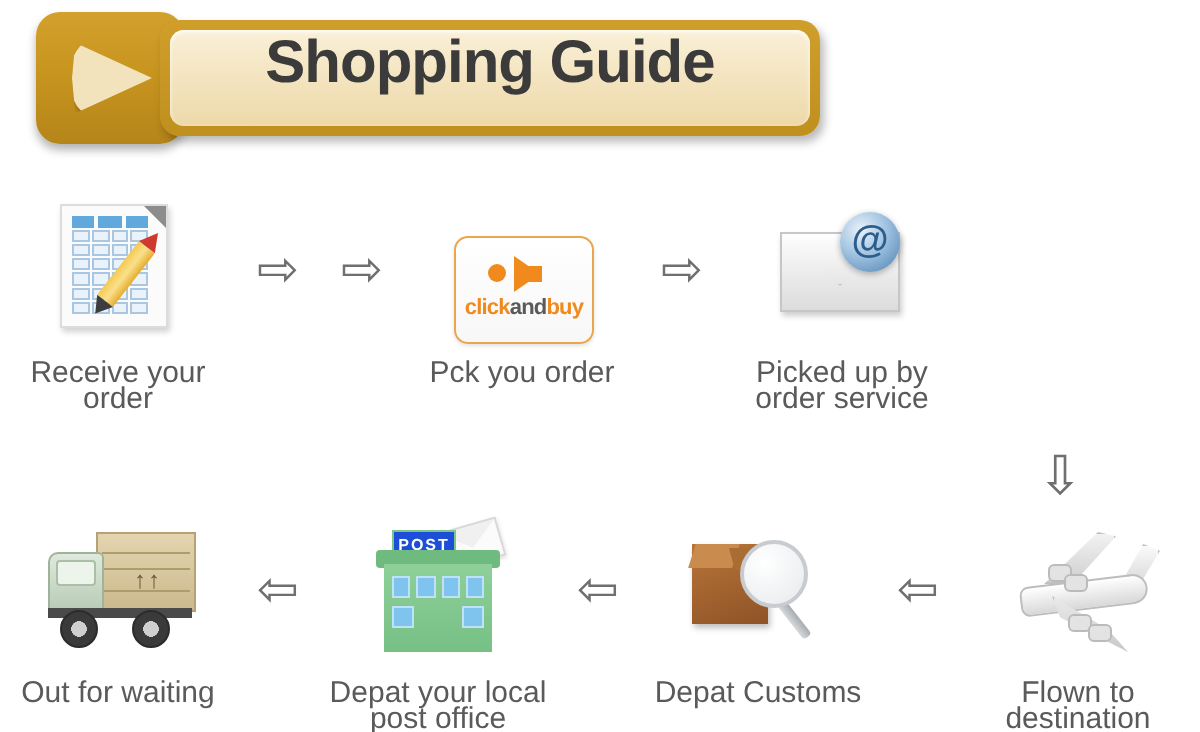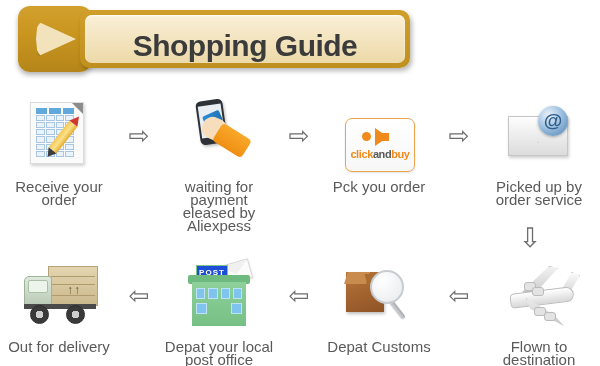--- a/index.html
+++ b/index.html
@@ -57,21 +57,21 @@
     box-shadow: 2px 3px 5px rgba(0,0,0,0.28);
     padding: 5px;
     box-sizing: border-box;
   }
   #banner-inner {
     width: 100%;
     height: 100%;
     border-radius: 7px;
     background: linear-gradient(180deg, #faf0d8 0%, #f3e3bd 55%, #edd9a9 100%);
     display: flex;
-    align-items: flex-end;
+    align-items: flex-start;
     justify-content: center;
     box-shadow: inset 0 1px 2px rgba(255,255,255,0.9);
   }
   #banner-title {
     font-size: 30px;
     font-weight: bold;
     color: #3b3b3b;
     letter-spacing: -0.5px;
     white-space: nowrap;
   }
@@ -484,35 +484,20 @@
       </div>
       <div class="art-pencil"></div>
     </div>
     <div class="step-label">Receive  your order</div>
   </div>
 
   <div class="connector">
     <span class="arrow-glyph">⇨</span>
   </div>
 
-  <div class="step">
-    <div class="step-art">
-      <div class="art-payment">
-        <div class="art-phone">
-          <div class="art-phone-screen">
-              <div class="art-card"></div>
-            </div>
-        </div>
-        <div class="art-hand"></div>
-        <div class="art-sleeve"></div>
-      </div>
-    </div>
-    <div class="step-label">waiting for payment
-eleased by Aliexpess</div>
-  </div>
 
   <div class="connector">
     <span class="arrow-glyph">⇨</span>
   </div>
 
   <div class="step">
     <div class="step-art">
       <div class="art-cab">
         <div class="art-cab-dot"></div>
         <div class="art-cab-arrow"></div>
@@ -556,21 +541,21 @@
           <div class="up-arrows">↑↑</div>
         </div>
         <div class="truck-cab">
             <div class="truck-cab-win"></div>
           </div>
         <div class="truck-base"></div>
         <div class="truck-wheel w1"></div>
         <div class="truck-wheel w2"></div>
       </div>
     </div>
-    <div class="step-label">Out for delivery</div>
+    <div class="step-label">Out for waiting</div>
   </div>
 
   <div class="connector">
     <span class="arrow-glyph">⇦</span>
   </div>
 
   <div class="step">
     <div class="step-art">
       <div class="art-post">
         <div class="post-env"></div>

